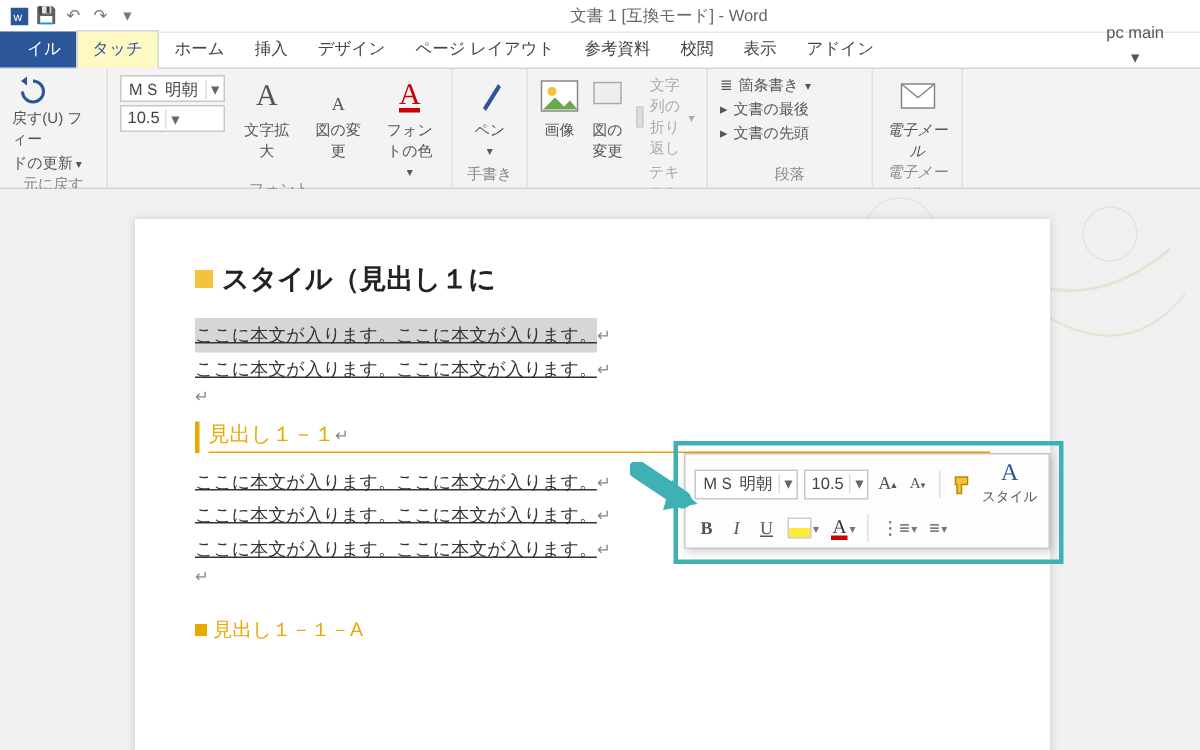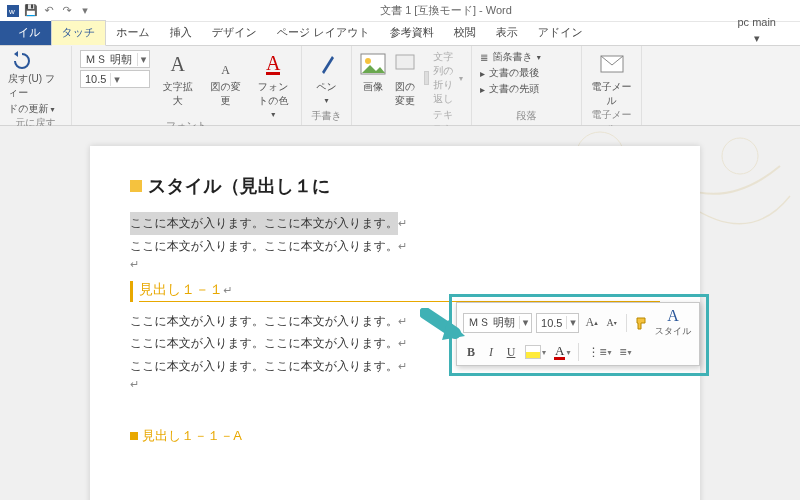--- a/index.html
+++ b/index.html
@@ -40,34 +40,34 @@
   .A-sm { font-size: 12px; position: relative; top: 3px; }
   .A-color { font-size: 20px; font-family: serif; color: #c00; border-bottom: 3px solid #c00; line-height: 18px; }
 
   .ink-group { width: 50px; }
   .img-group { width: 120px; }
   .img-col { display: flex; flex-direction: column; gap: 2px; font-size: 10px; color: #aaa; }
   .img-col .row { display: flex; align-items: center; gap: 4px; }
   .mini-ic { width: 14px; height: 14px; background: #ddd; border: 1px solid #ccc; }
 
   .para-group { width: 110px; }
-  .mail-group { width: 60px; }
+  .mail-group { width: 60px; font-style: italic; }
 
   
   .docarea { position: relative; height: 374px; background: #f0f0f0; overflow: hidden; }
   .swirl { position: absolute; top: 0; right: 0; width: 260px; height: 120px; opacity: 0.18; }
   .page { position: absolute; left: 90px; top: 20px; width: 610px; height: 480px; background: #fff; box-shadow: 0 0 6px rgba(0,0,0,0.15); padding: 28px 40px; }
   .page .h1 { display: flex; align-items: center; gap: 6px; font-size: 18px; font-weight: bold; color: #222; margin-bottom: 14px; }
   .page .h1 .bullet { width: 12px; height: 12px; background: #f5c23e; }
-  .page .body-line { font-size: 12px; color: #333; line-height: 1.9; }
+  .page .body-line { font-size: 12px; color: #333; line-height: 1.9; text-decoration: underline; }
   .page .body-line.sel { background: #d6d6d6; display: inline-block; }
   .para-mark { color: #888; font-size: 11px; }
   .h2wrap { margin-top: 10px; border-left: 3px solid #e8a800; padding-left: 6px; text-decoration: underline; }
   .h2 { color: #e8a800; font-size: 14px; border-bottom: 1px solid #e8a800; padding-bottom: 2px; display: inline-block; width: 100%; }
-  .h3 { margin-top: 36px; color: #e8a800; font-size: 13px; }
+  .h3 { margin-top: 20px; color: #e8a800; font-size: 13px; }
   .h3 .sq { display:inline-block; width:8px; height:8px; background:#e8a800; margin-right:4px;}
 
   
   .mini-toolbar { position: absolute; left: 456px; top: 176px; width: 244px; height: 64px; background: #fdfdfd; border: 1px solid #c8c8c8; box-shadow: 1px 2px 6px rgba(0,0,0,0.2); padding: 4px 6px; display: flex; flex-direction: column; gap: 4px; }
   .mini-toolbar .row { display: flex; align-items: center; gap: 4px; }
   .mini-toolbar .sep { width:1px; height:18px; background:#ddd; margin:0 2px;}
   .mtbtn { min-width: 16px; height: 20px; display: flex; align-items: center; justify-content: center; font-size: 12px; color: #555; padding: 0 2px; }
   .mtbtn.b { font-weight: bold; font-family: serif; }
   .mtbtn.i { font-style: italic; font-family: serif; }
   .mtbtn.u { text-decoration: underline; font-family: serif; }

